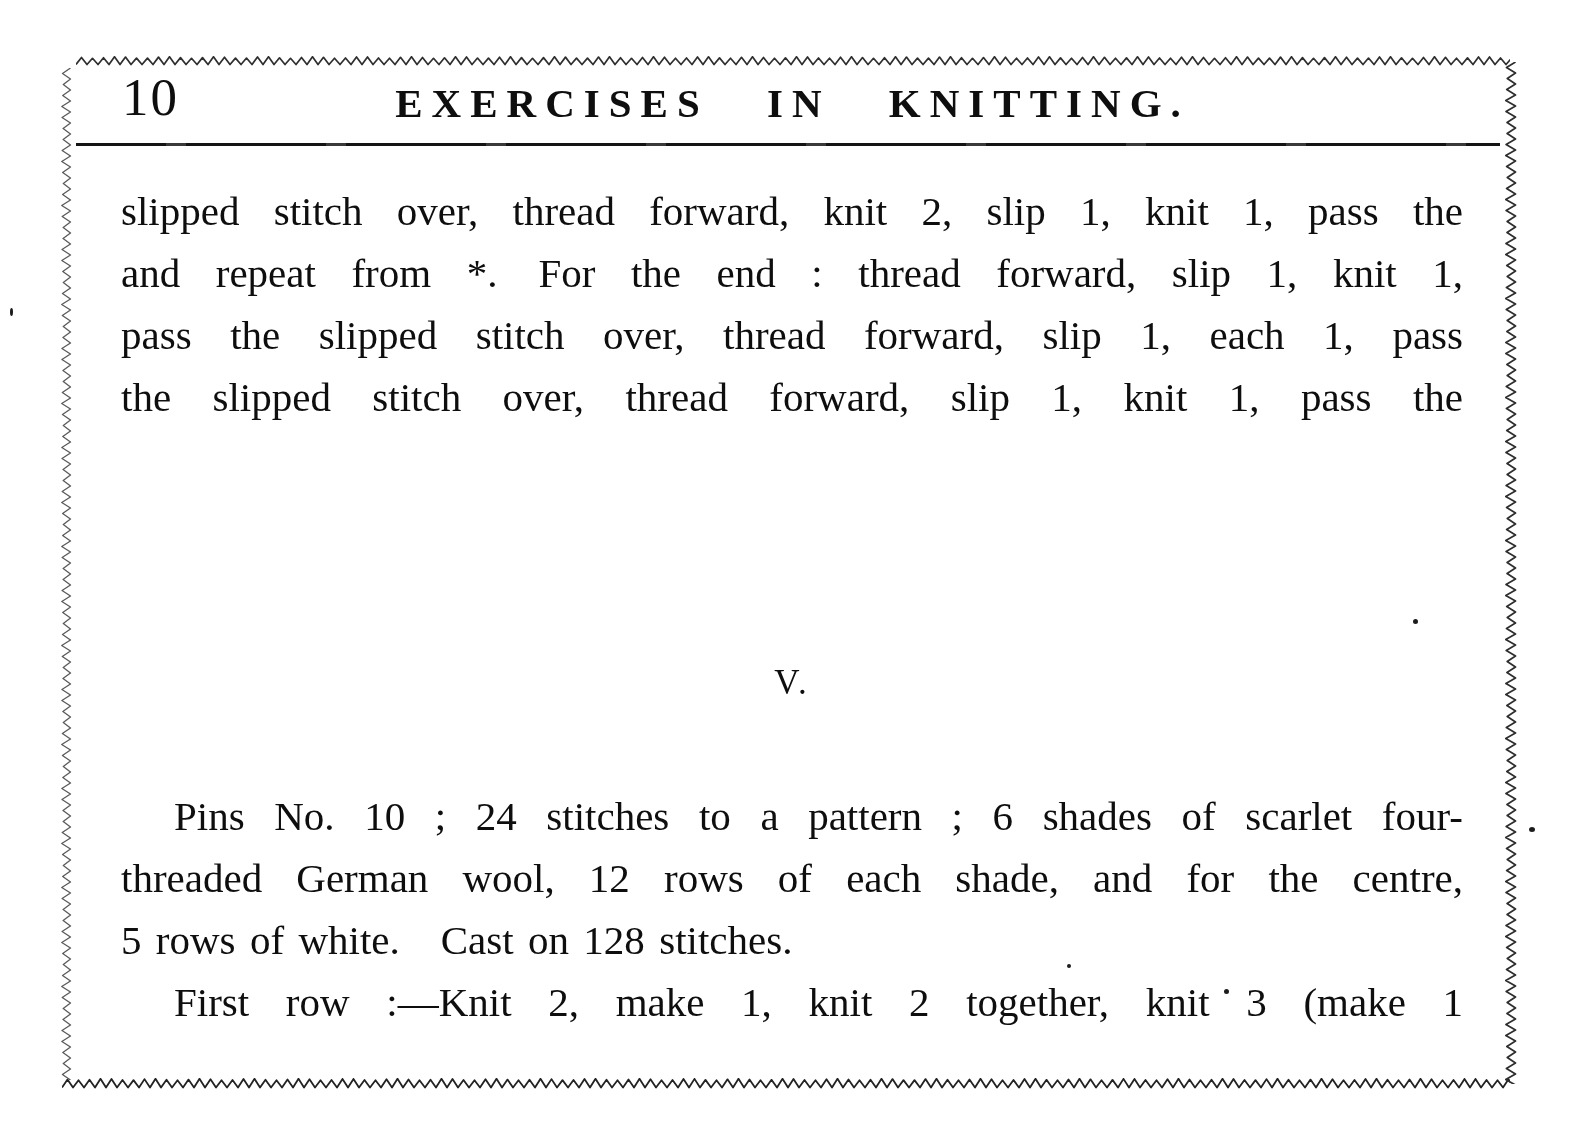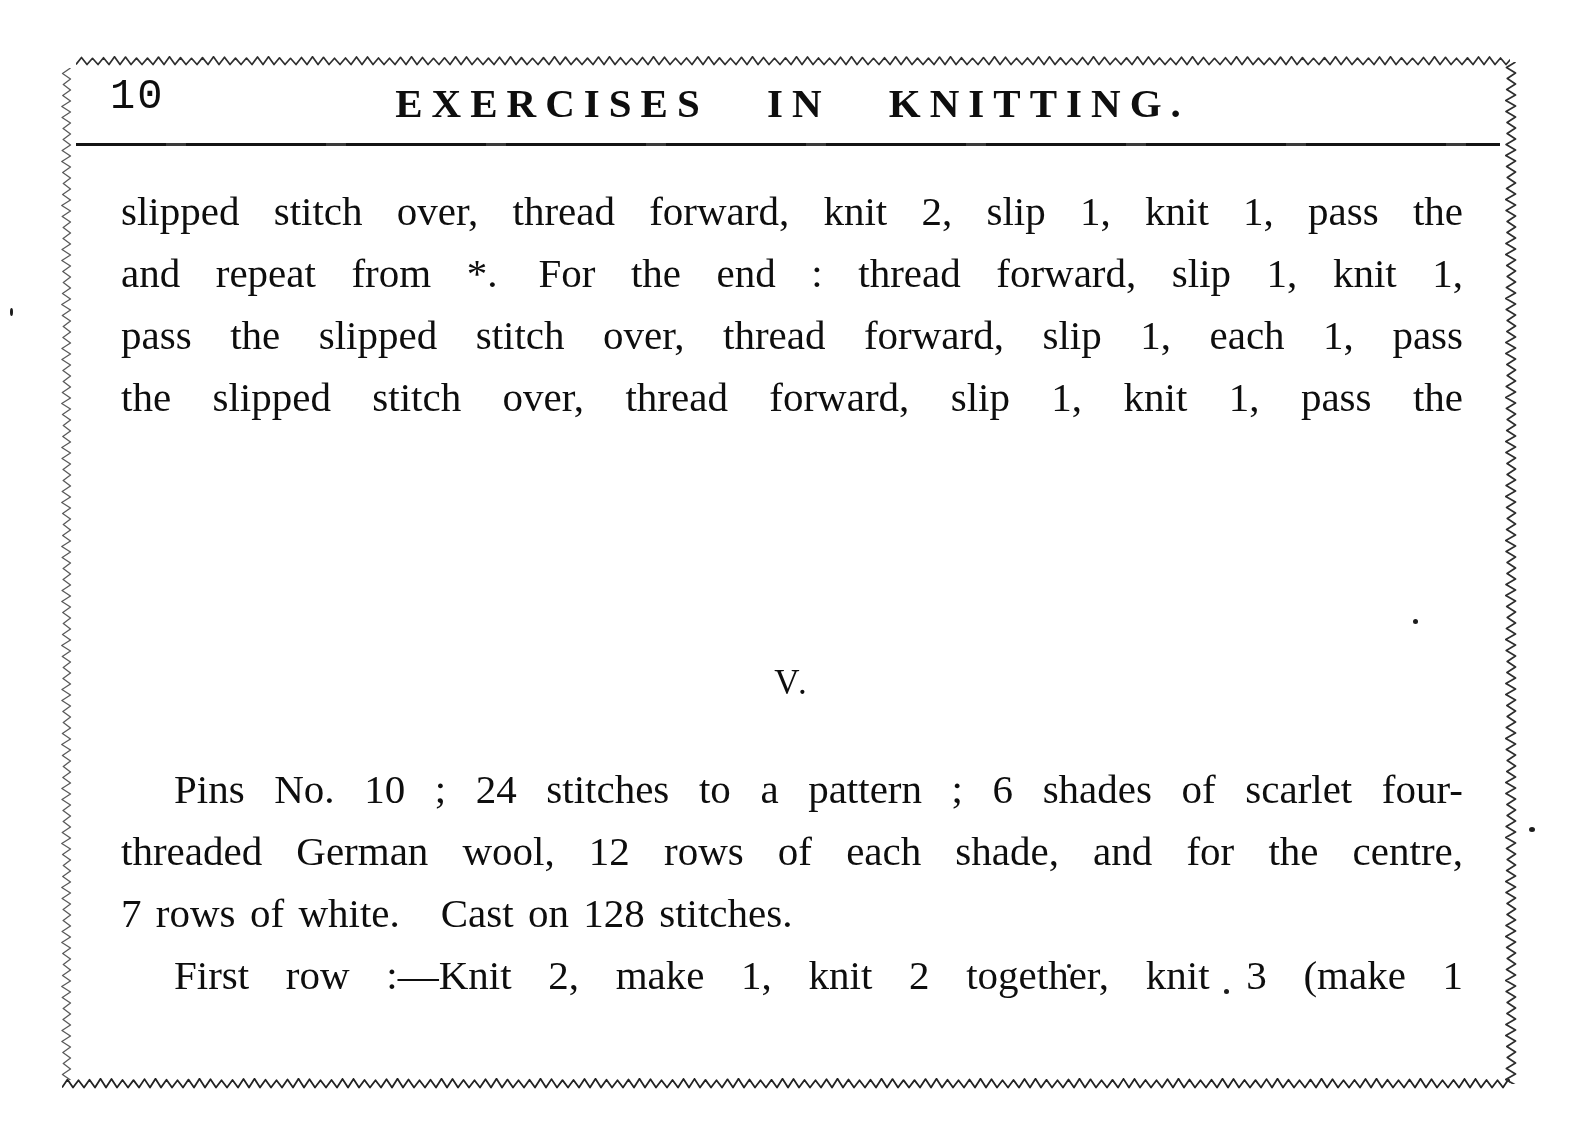--- a/index.html
+++ b/index.html
@@ -5,38 +5,38 @@
   html, body { margin:0; padding:0; }
   body {
     width:1570px; height:1146px; position:relative;
     background:#ffffff; overflow:hidden;
     font-family:"Liberation Serif","DejaVu Serif",serif;
     color:#0e0e0e;
   }
   .sheet { position:absolute; inset:0; background:#fff; }
   svg.zz { position:absolute; display:block; }
   .pagenum {
-    position:absolute; left:110px; top:72px;
-    font-size:42px; line-height:50px; letter-spacing:2px;font-family:Liberation Mono, monospace;
+    position:absolute; left:122px; top:72px;
+    font-size:53px; line-height:50px; letter-spacing:2px;
   }
   .runhead {
     position:absolute; left:75px; right:60px; top:84px;
     text-align:center; font-size:41px; line-height:38px;
     font-weight:700; letter-spacing:0.22em; word-spacing:0.95em;
   }
   .headrule {
     position:absolute; left:76px; top:143px; width:1424px; height:3px;
     background:repeating-linear-gradient(90deg,#141414 0 90px,#3a3a3a 90px 110px,#141414 110px 160px);
   }
   .text {
     position:absolute; left:121px; width:1342px;
     font-size:41px; line-height:62px; word-spacing:0.10em;
   }
   .block1 { top:180px; }
-  .block2 { top:758px; }
+  .block2 { top:785px; }
   .line { white-space:normal; }
   .line.fill { text-align:justify; text-align-last:justify; }
   .line.indent { text-indent:53px; }
   .section-num {
     position:absolute; left:121px; width:1342px; top:662px;
     text-align:center; font-size:35px; line-height:42px; letter-spacing:3px;
   }
   .section-title {
     position:absolute; left:121px; width:1342px; top:722px;
     text-align:center; font-size:49px; line-height:60px; font-weight:700;
@@ -76,21 +76,21 @@
     <div class="line fill">and repeat from *. For the end : thread forward, slip 1, knit 1,</div>
     <div class="line fill">pass the slipped stitch over, thread forward, slip 1, each 1, pass</div>
     <div class="line fill">the slipped stitch over, thread forward, slip 1, knit 1, pass the</div>
   </div>
 
   <div class="section-num">V.</div>
 
   <div class="text block2">
     <div class="line fill indent">Pins No. 10 ; 24 stitches to a pattern ; 6 shades of scarlet four-</div>
     <div class="line fill">threaded German wool, 12 rows of each shade, and for the centre,</div>
-    <div class="line">7 rows of white. Cast on 128 stitches.</div>
+    <div class="line">5 rows of white. Cast on 128 stitches.</div>
     <div class="line fill indent">First row :—Knit 2, make 1, knit 2 together, knit 3 (make 1</div>
   </div>
 
   <div class="speck sp1"></div>
   <div class="speck sp2"></div>
   <div class="speck sp3"></div>
   <div class="speck sp4"></div>
   <div class="speck sp5"></div>
 
 </div>

